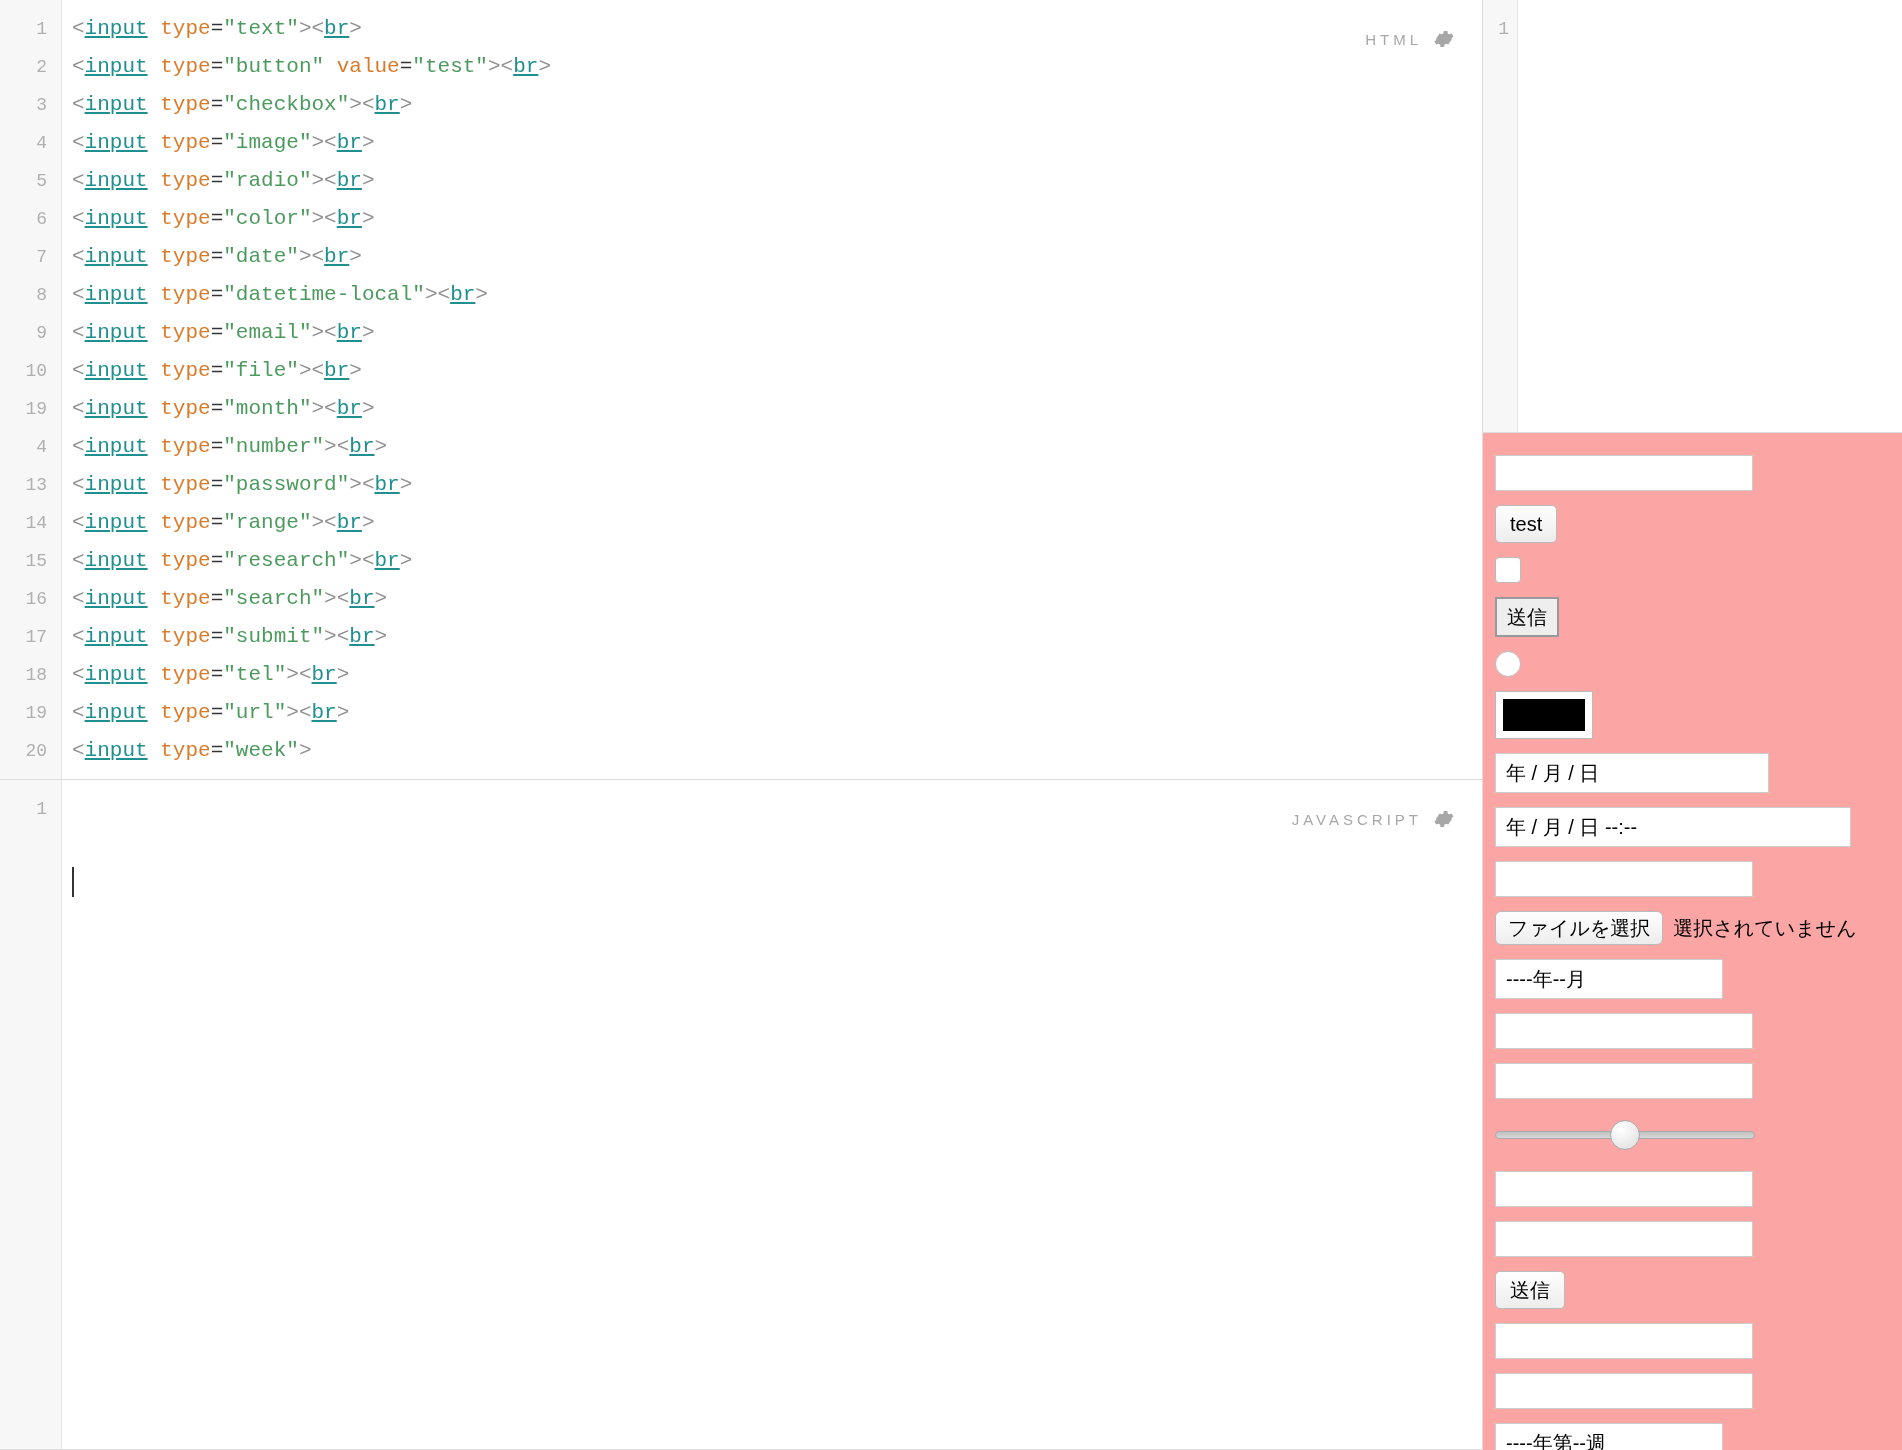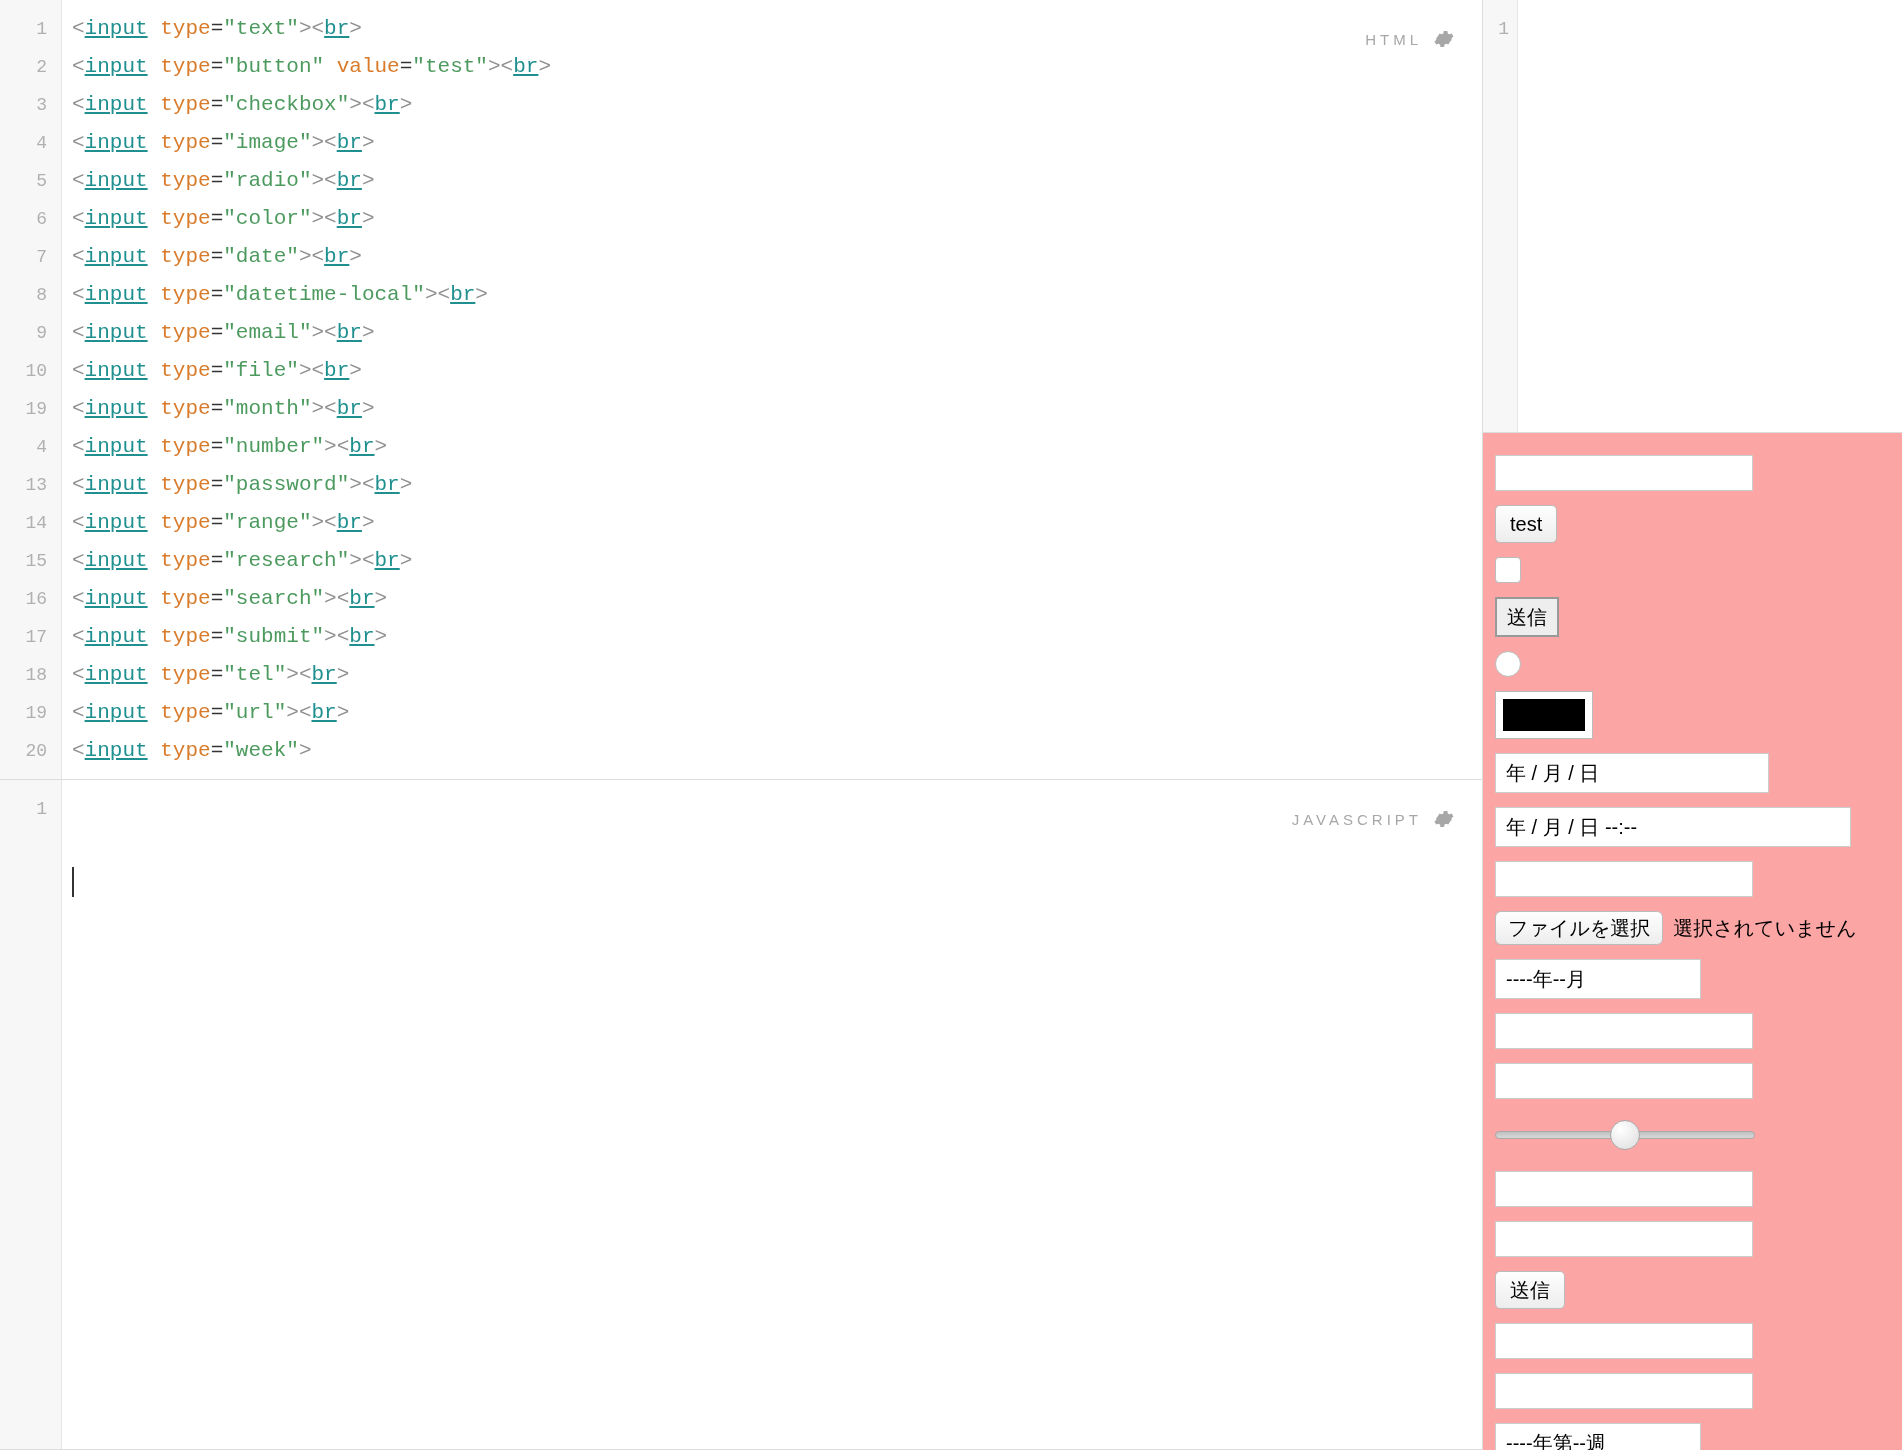--- a/index.html
+++ b/index.html
@@ -139,21 +139,21 @@
   display:inline-flex; align-items:center; justify-content:center;
 }
 .preview .colorbox .sw {
   width: 82px; height: 32px; background:#000;
 }
 .preview .date-in {
   width: 274px; height: 40px; border:1px solid #ccc; background:#fff;
   padding: 0 10px; font-size:20px; display:flex; align-items:center;text-align:center;
 }
 .preview .date-in.long { width: 356px; }
-.preview .date-in.month { width: 206px; }
+.preview .date-in.month { width: 228px; }
 .preview .file-row { display:flex; align-items:center; gap:10px; }
 .preview .file-btn {
   height: 34px; padding: 0 12px;
   border:1px solid #bbb; border-radius:6px;
   background: linear-gradient(#fefefe,#ededed);
   font-size: 20px;
 }
 .preview .file-label { font-size:20px; }
 .preview .slider {
   width: 260px; height: 44px; position:relative; display:flex; align-items:center;

